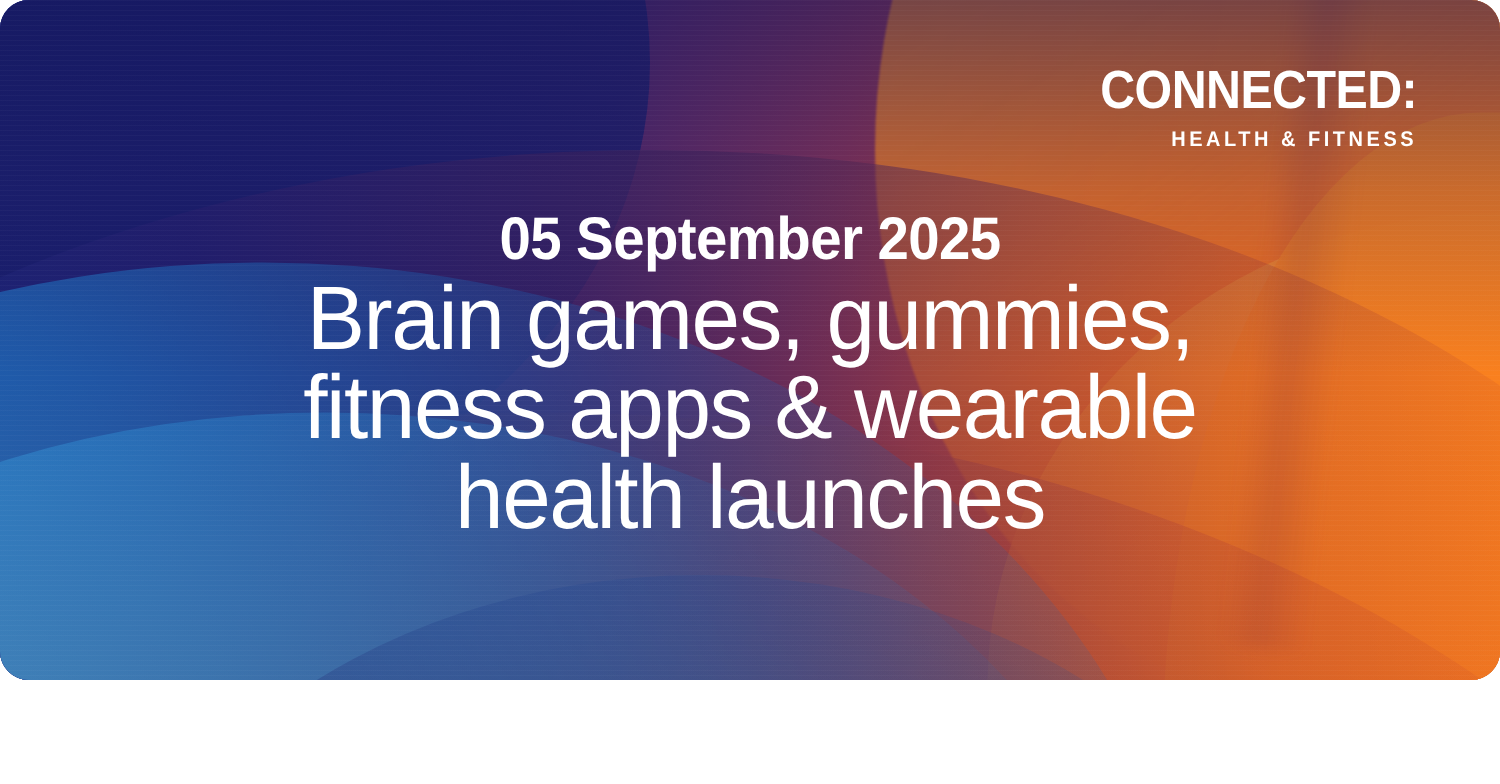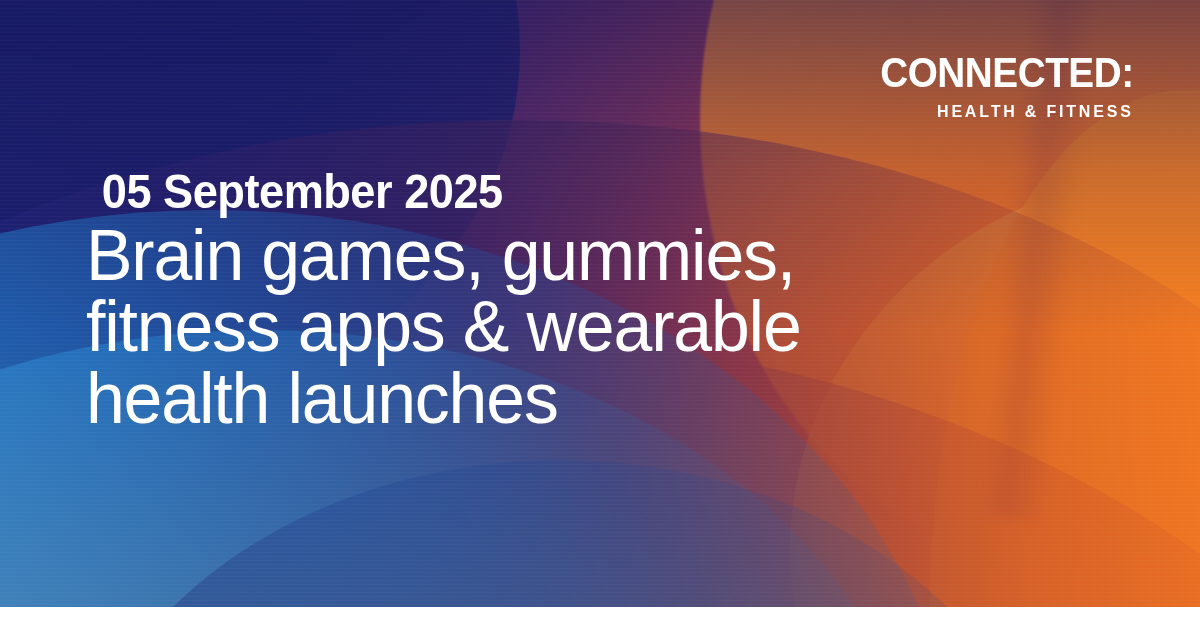--- a/index.html
+++ b/index.html
@@ -3,24 +3,25 @@
 <meta charset="utf-8">
 <style>
   html, body {
     margin: 0;
     padding: 0;
     background: #ffffff;
   }
   #banner {
     position: relative;
     width: 1200px;
-    height: 607px;
+    height: 544px;
     overflow: hidden;
     font-family: "Liberation Sans", sans-serif;
     background: #1f2278;
+    border-radius: 23px;
   }
 
   
   .bg-layer {
     position: absolute;
     inset: 0;
     pointer-events: none;
   }
 
   
@@ -247,20 +248,21 @@
     white-space: nowrap;
   }
 
   
   .content {
     position: absolute;
     left: 0;
     right: 0;
     top: 168px;
     z-index: 6;
+    text-align: center;
     padding: 0 70px;
     box-sizing: border-box;
   }
   .eyebrow-date {
     color: #ffffff;
     font-size: 48px;
     font-weight: 700;
     line-height: 1.0;
     letter-spacing: -0.5px;
     transform: scaleX(0.94);

